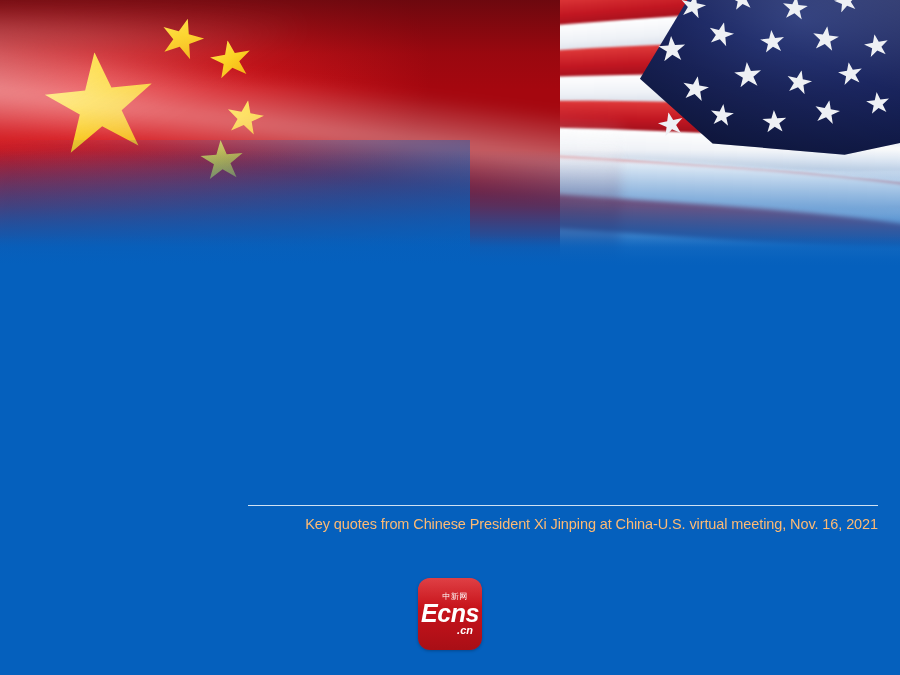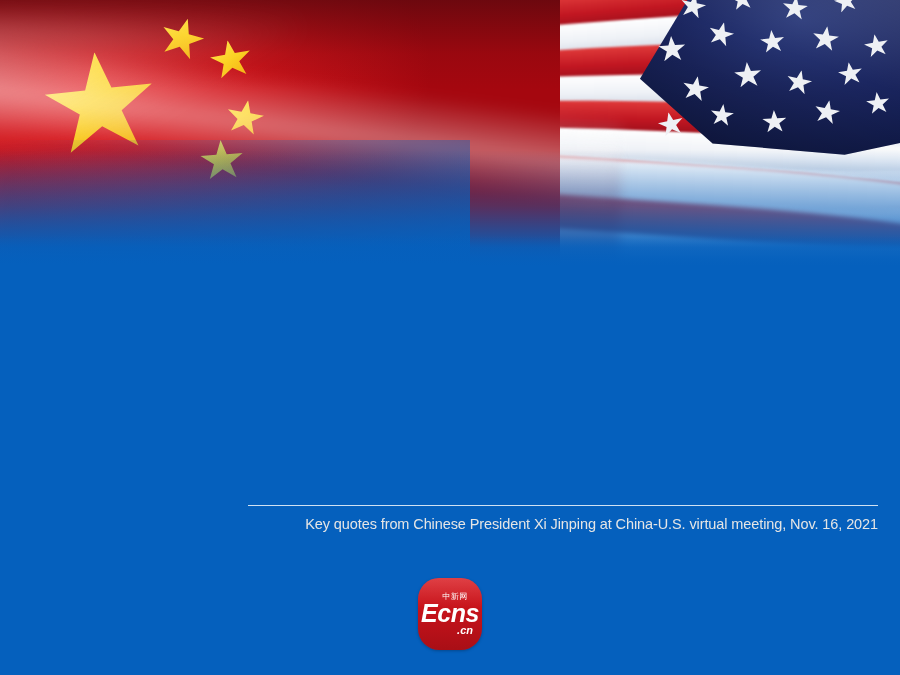--- a/index.html
+++ b/index.html
@@ -174,38 +174,38 @@
     top: 505px;
     width: 630px;
   }
   .caption-rule {
     width: 100%;
     height: 1px;
     background: rgba(255,255,255,.82);
   }
   .caption-text {
     margin-top: 8px;
-    color: #e5e5e5;
+    color: #fdba74;
     font-family: "Liberation Sans", sans-serif;
     font-size: 14.5px;
     line-height: 20px;
     text-align: right;
     white-space: nowrap;
     letter-spacing: -0.1px;
   }
 
   
   .logo {
     position: absolute;
     left: 418px;
     top: 578px;
     width: 64px;
     height: 72px;
     background: linear-gradient(180deg, #d8161c 0%, #c1121a 55%, #a90f16 100%);
-    border-radius: 21px;
+    border-radius: 12px;
     overflow: hidden;
     box-shadow: 0 1px 3px rgba(0,0,0,.25);
   }
   .logo-gloss {
     position: absolute;
     left: 0; top: 0;
     width: 64px; height: 30px;
     background: linear-gradient(180deg, rgba(255,255,255,.18), rgba(255,255,255,0));
   }
   .logo-cn {

